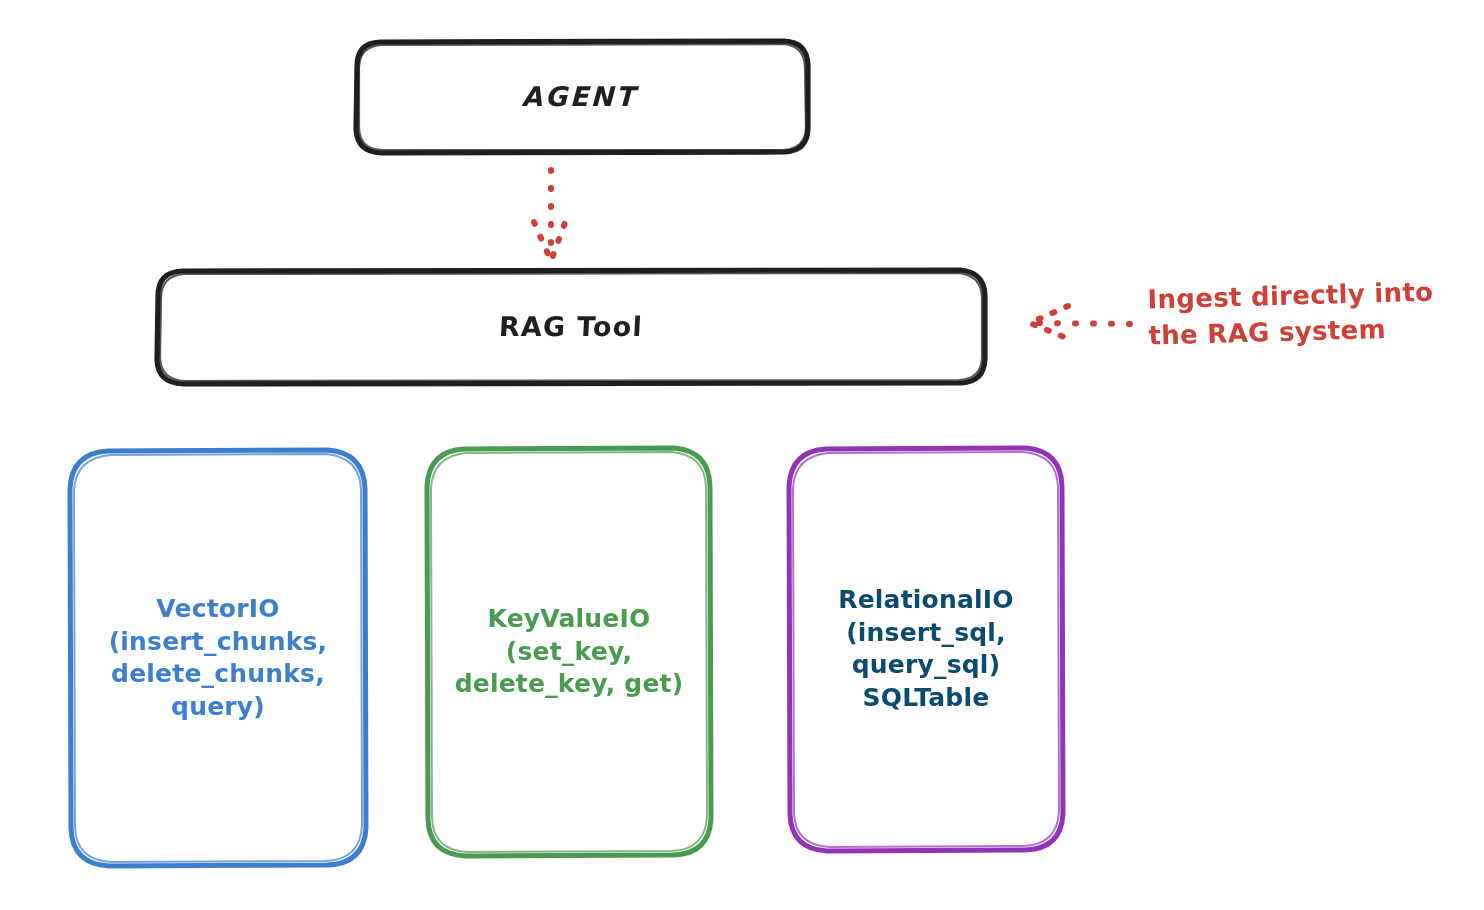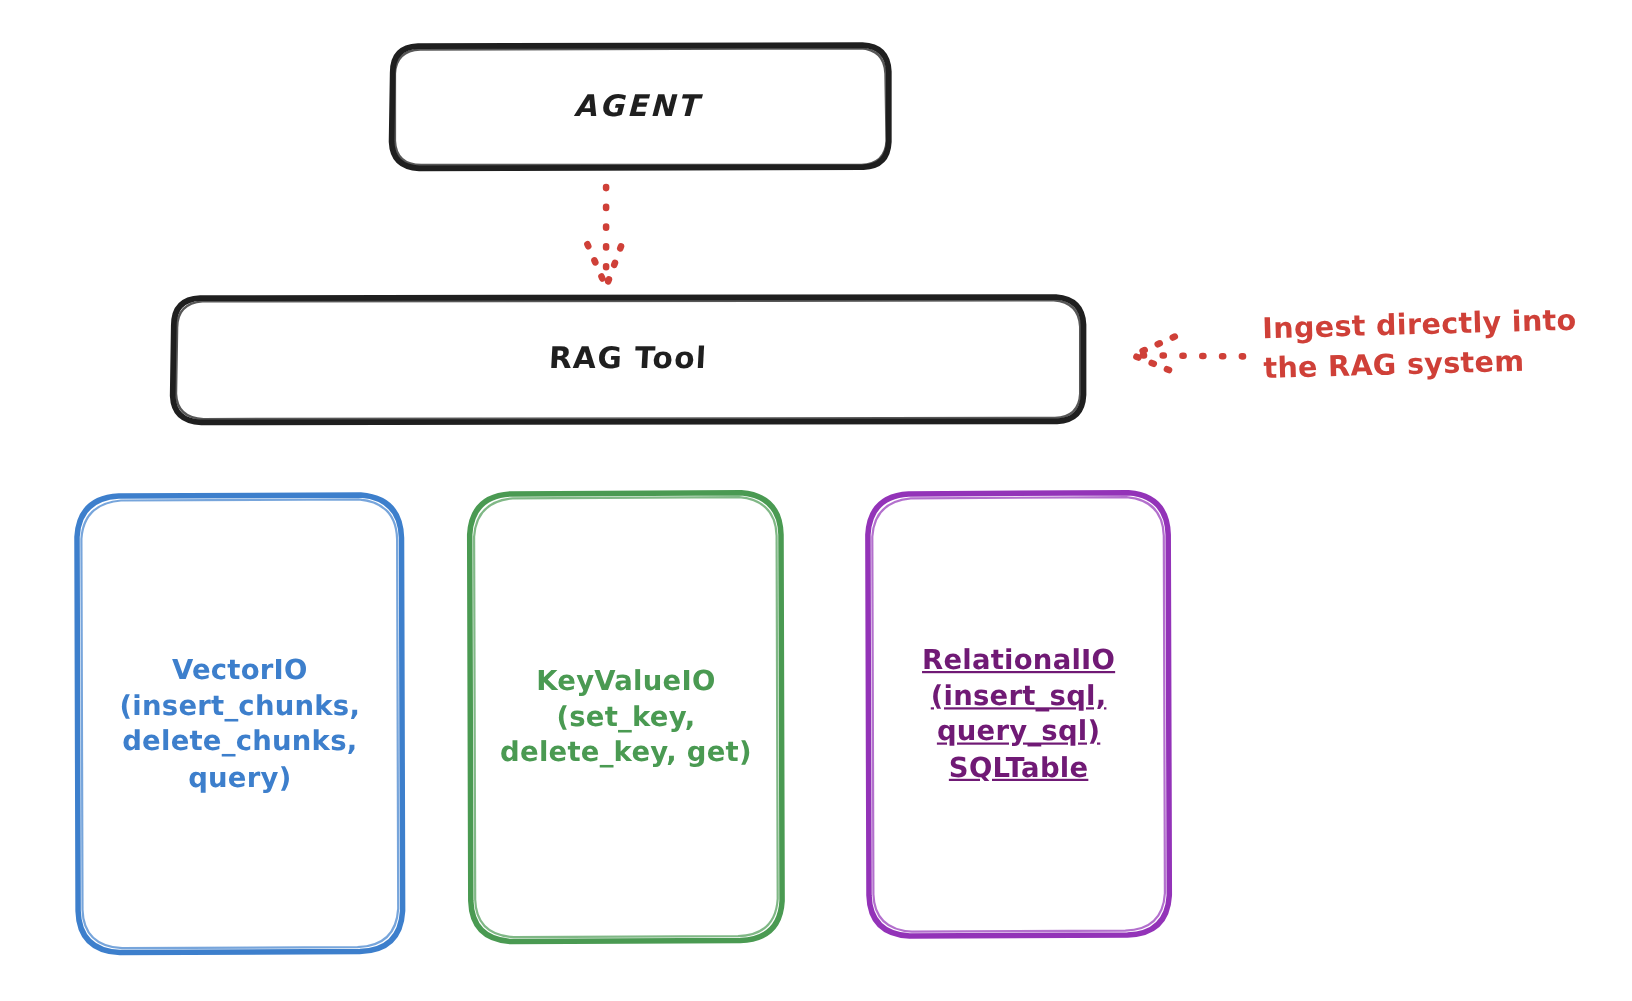--- a/index.html
+++ b/index.html
@@ -81,21 +81,21 @@
   }
   .leaf-inner .node-label {
     font-family: "DejaVu Sans", sans-serif;
     font-size: 25px;
     font-weight: 600;
     letter-spacing: 0.2px;
     line-height: 1.30;
   }
   #vector-box .node-label     { color: #3d7fcc; }
   #keyvalue-box .node-label   { color: #4a9a52; }
-  #relational-box .node-label { color: #701a75; text-decoration: underline; }
+  #relational-box .node-label { color: #0c4a6e; }
 
   
   #annotation-text {
     position: absolute;
     left: 1148px; top: 278px;
     width: 330px;
     color: #cf4038;
     font-family: "DejaVu Sans", sans-serif;
     font-size: 26px;
     font-weight: 600;

